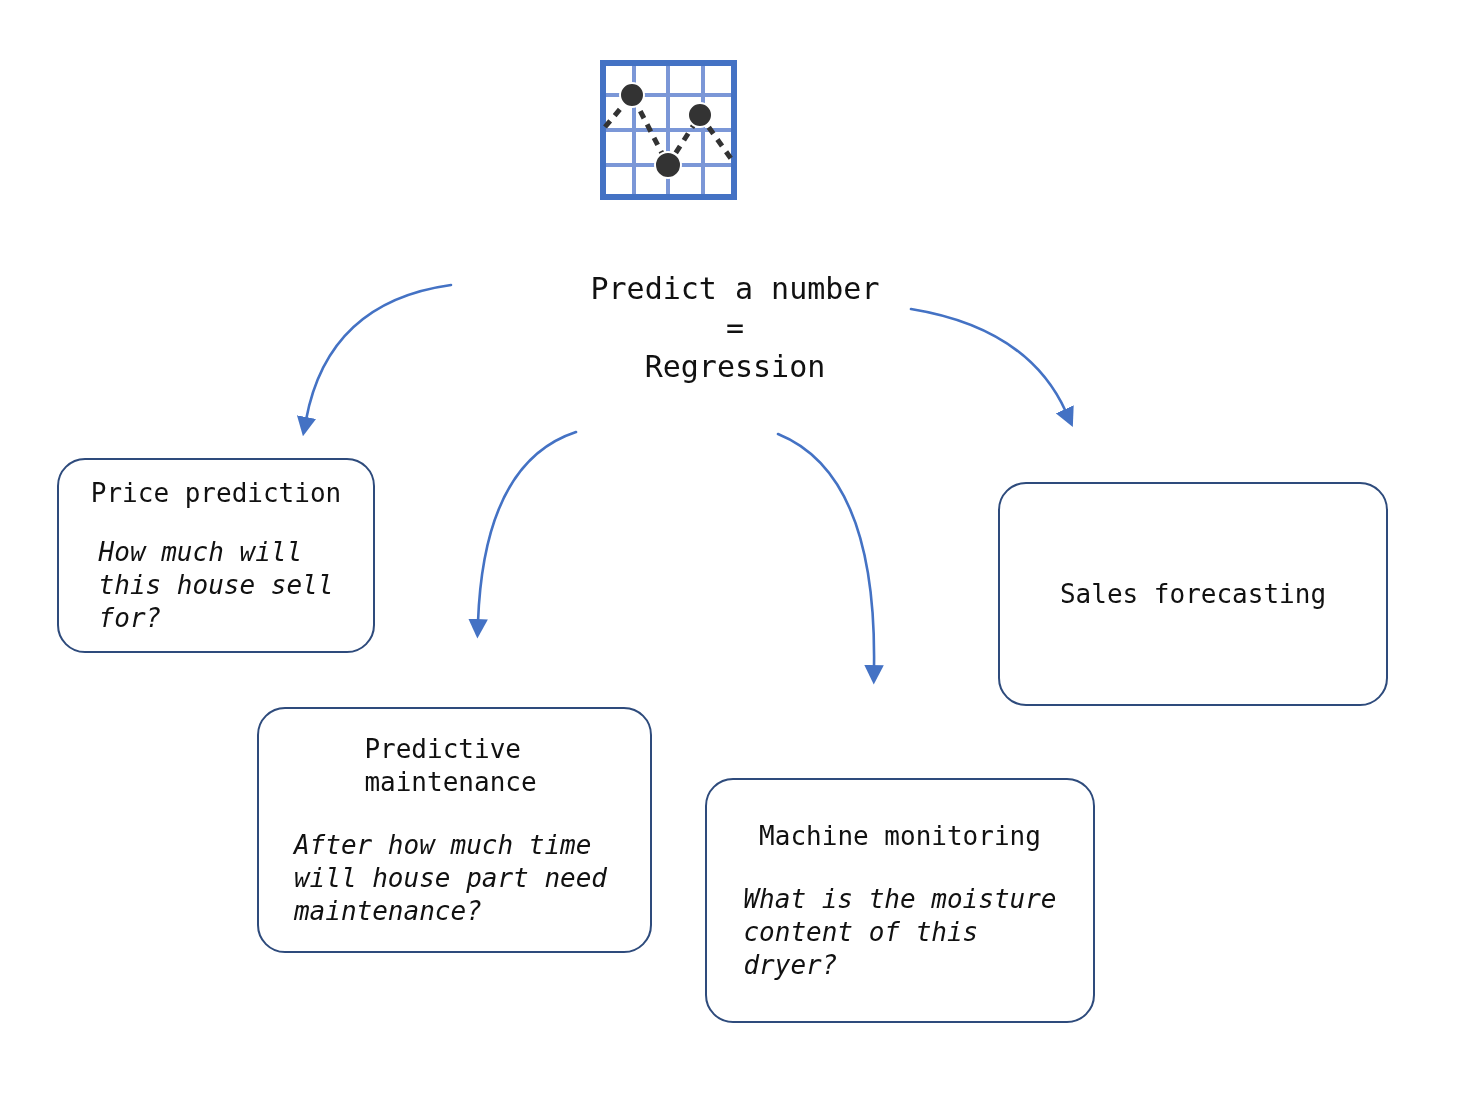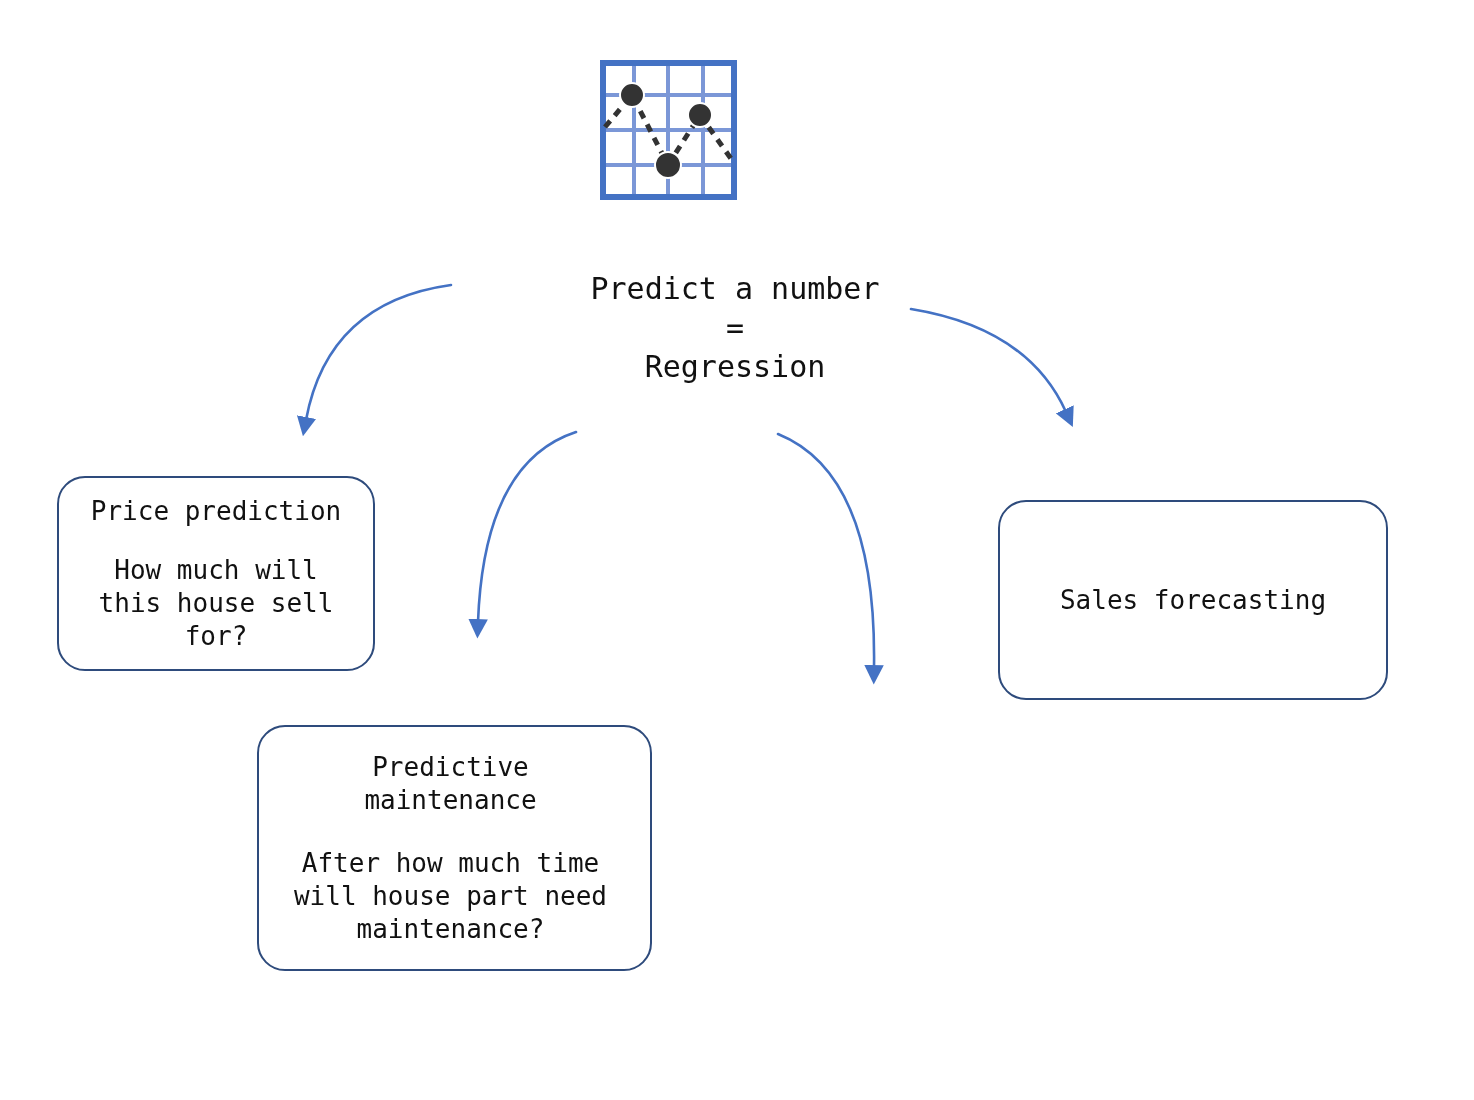--- a/index.html
+++ b/index.html
@@ -57,39 +57,38 @@
     position: absolute;
     box-sizing: border-box;
     border: 2px solid var(--box-border, #2E4B7C);
     border-radius: 28px;
     background: #ffffff;
     display: flex;
     flex-direction: column;
     align-items: center;
     justify-content: center;
     gap: 30px;
-    text-align: center;
     padding: 10px 16px;
-    margin-top: 18px;
   }
   .box-title {
     font-size: 26px;
     line-height: 33px;
     white-space: pre-line;
   }
   .box-question {
+    font-style: italic;
     font-size: 26px;
     line-height: 33px;
     white-space: pre-line;
   }
 
   .box-price       { left: 57px;  top: 458px; width: 318px; height: 195px; gap: 26px; }
   .box-maintenance { left: 257px; top: 707px; width: 395px; height: 246px; padding-left: 8px; }
   .box-monitoring  { left: 705px; top: 778px; width: 390px; height: 245px; }
-  .box-sales       { left: 998px; top: 482px; width: 390px; height: 200px; }
+  .box-sales       { left: 998px; top: 482px; width: 390px; height: 224px; }
 </style>
 </head>
 <body>
 
 <div class="canvas">
 
   <svg class="arrows-layer" viewBox="0 0 1474 1100" xmlns="http://www.w3.org/2000/svg">
     <defs>
       <marker id="head" markerUnits="strokeWidth" markerWidth="7.5" markerHeight="7.5" viewBox="0 0 10 10" refX="1.5" refY="5" orient="auto">
         <path class="arrowhead" d="M 0 0 L 10 5 L 0 10 z"></path>
@@ -127,18 +126,24 @@
   </div>
 
   <div class="concept-box box-maintenance">
     <div class="box-title">Predictive
 maintenance</div>
     <div class="box-question">After how much time
 will house part need
 maintenance?</div>
   </div>
 
+  <div class="concept-box box-monitoring">
+    <div class="box-title">Machine monitoring</div>
+    <div class="box-question">What is the moisture
+content of this
+dryer?</div>
+  </div>
 
   <div class="concept-box box-sales">
     <div class="box-title">Sales forecasting</div>
   </div>
 
 </div>
 
 </body></html>

